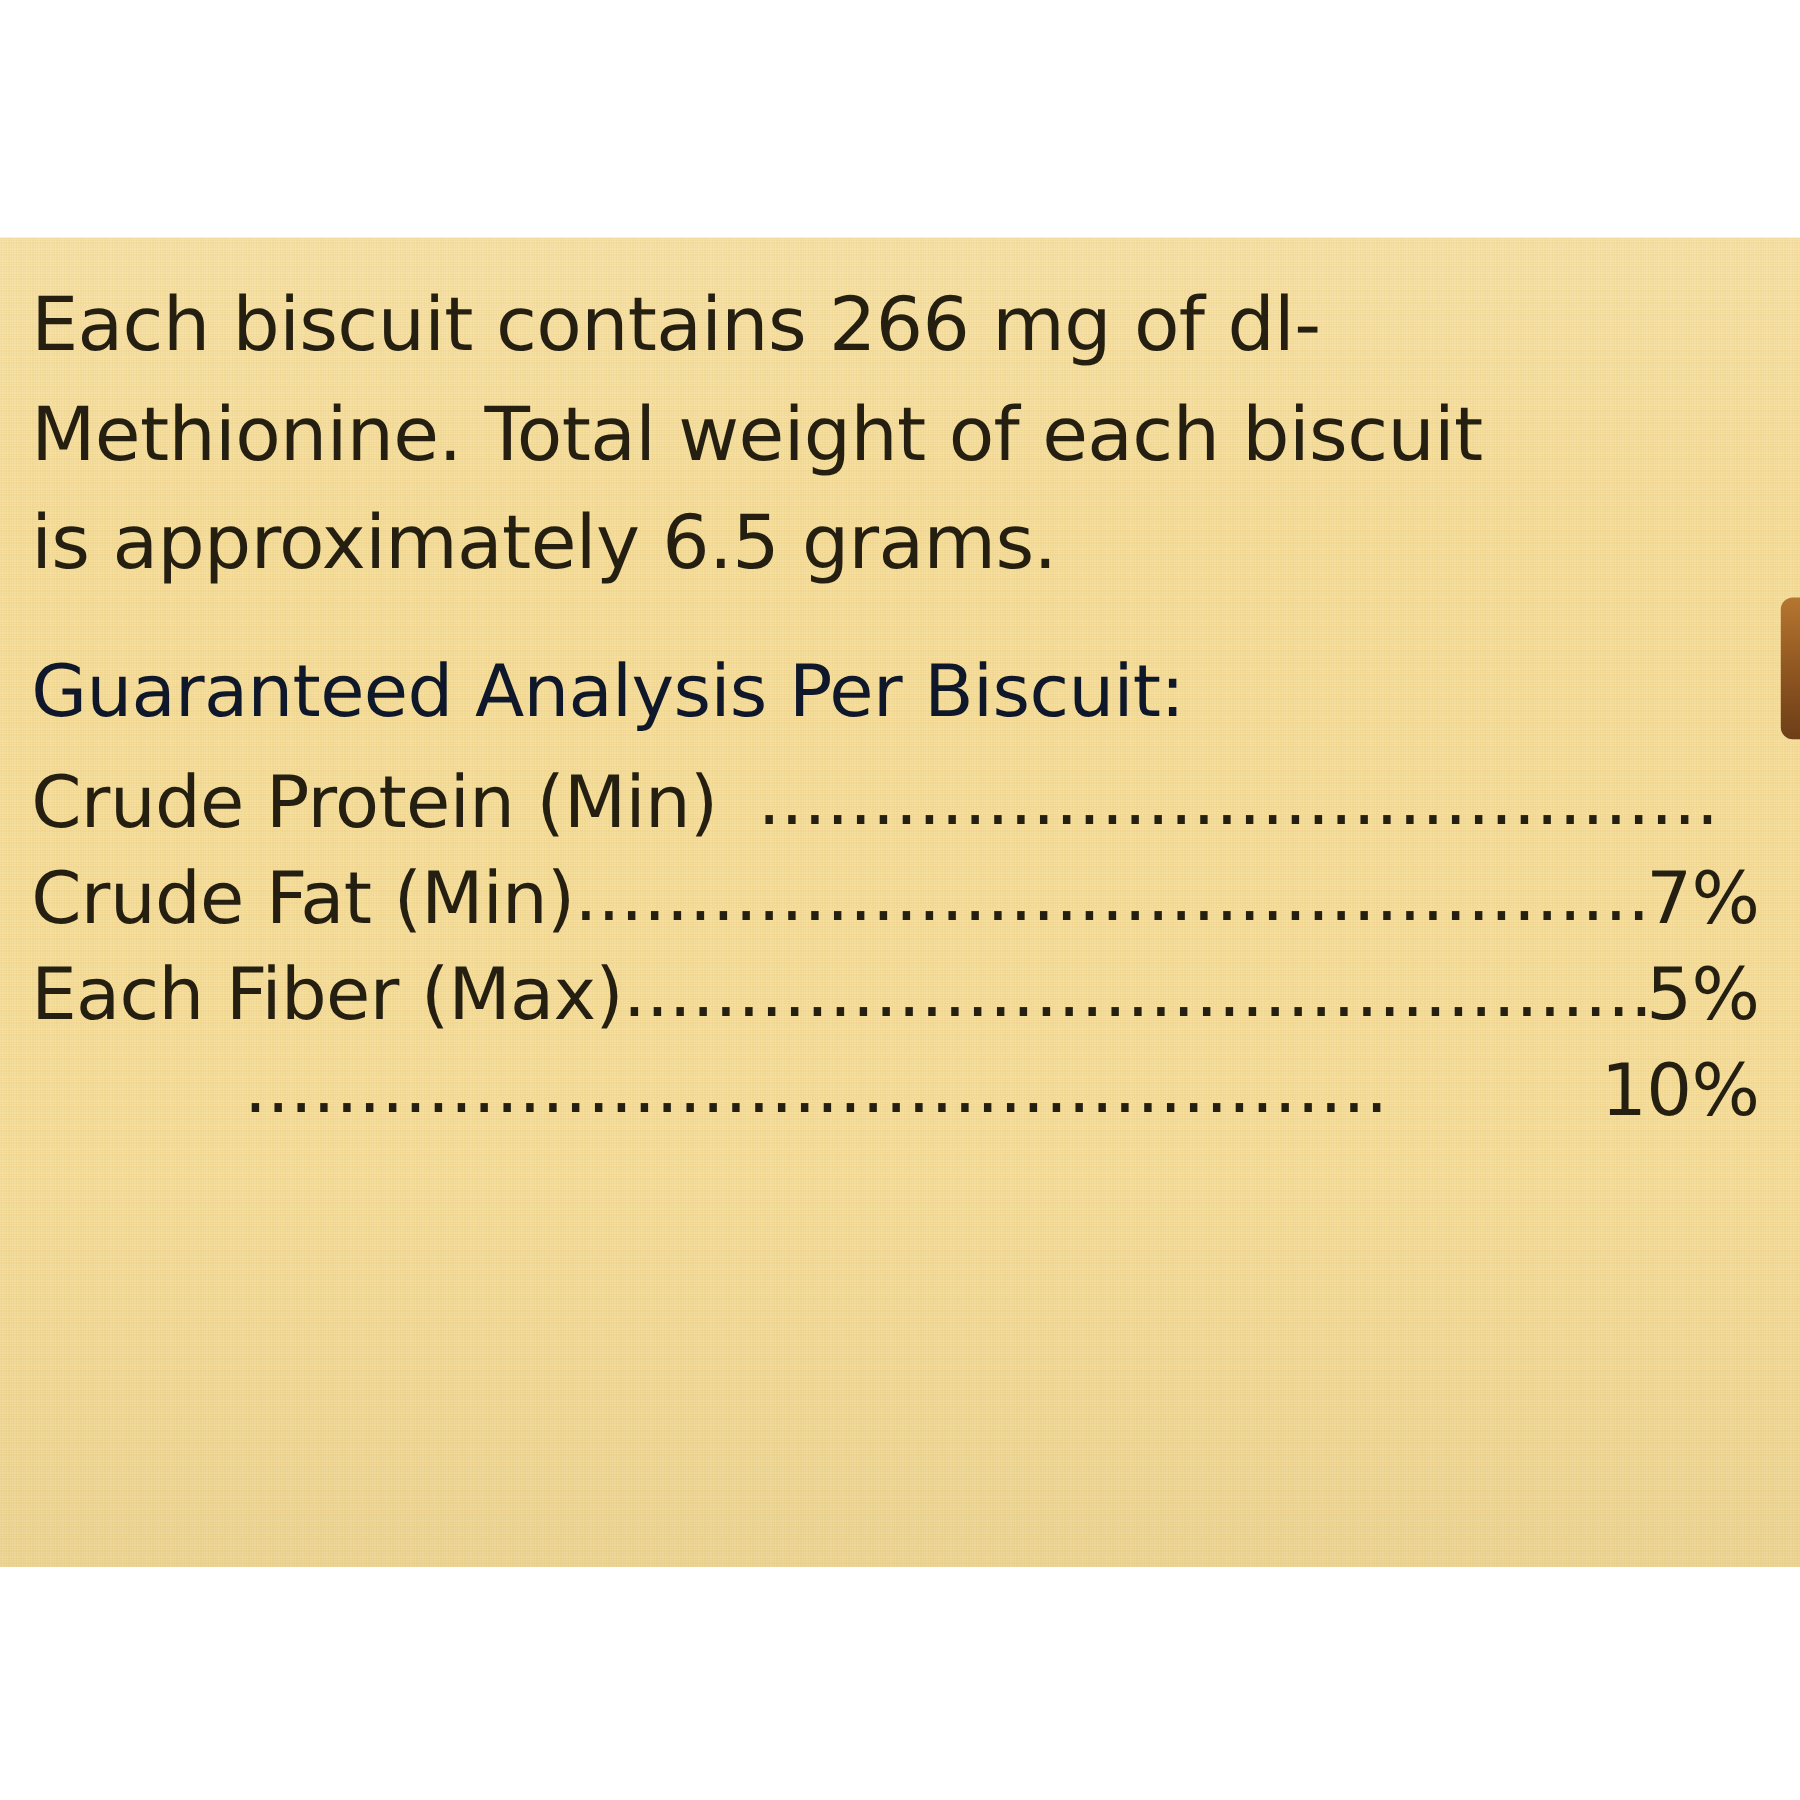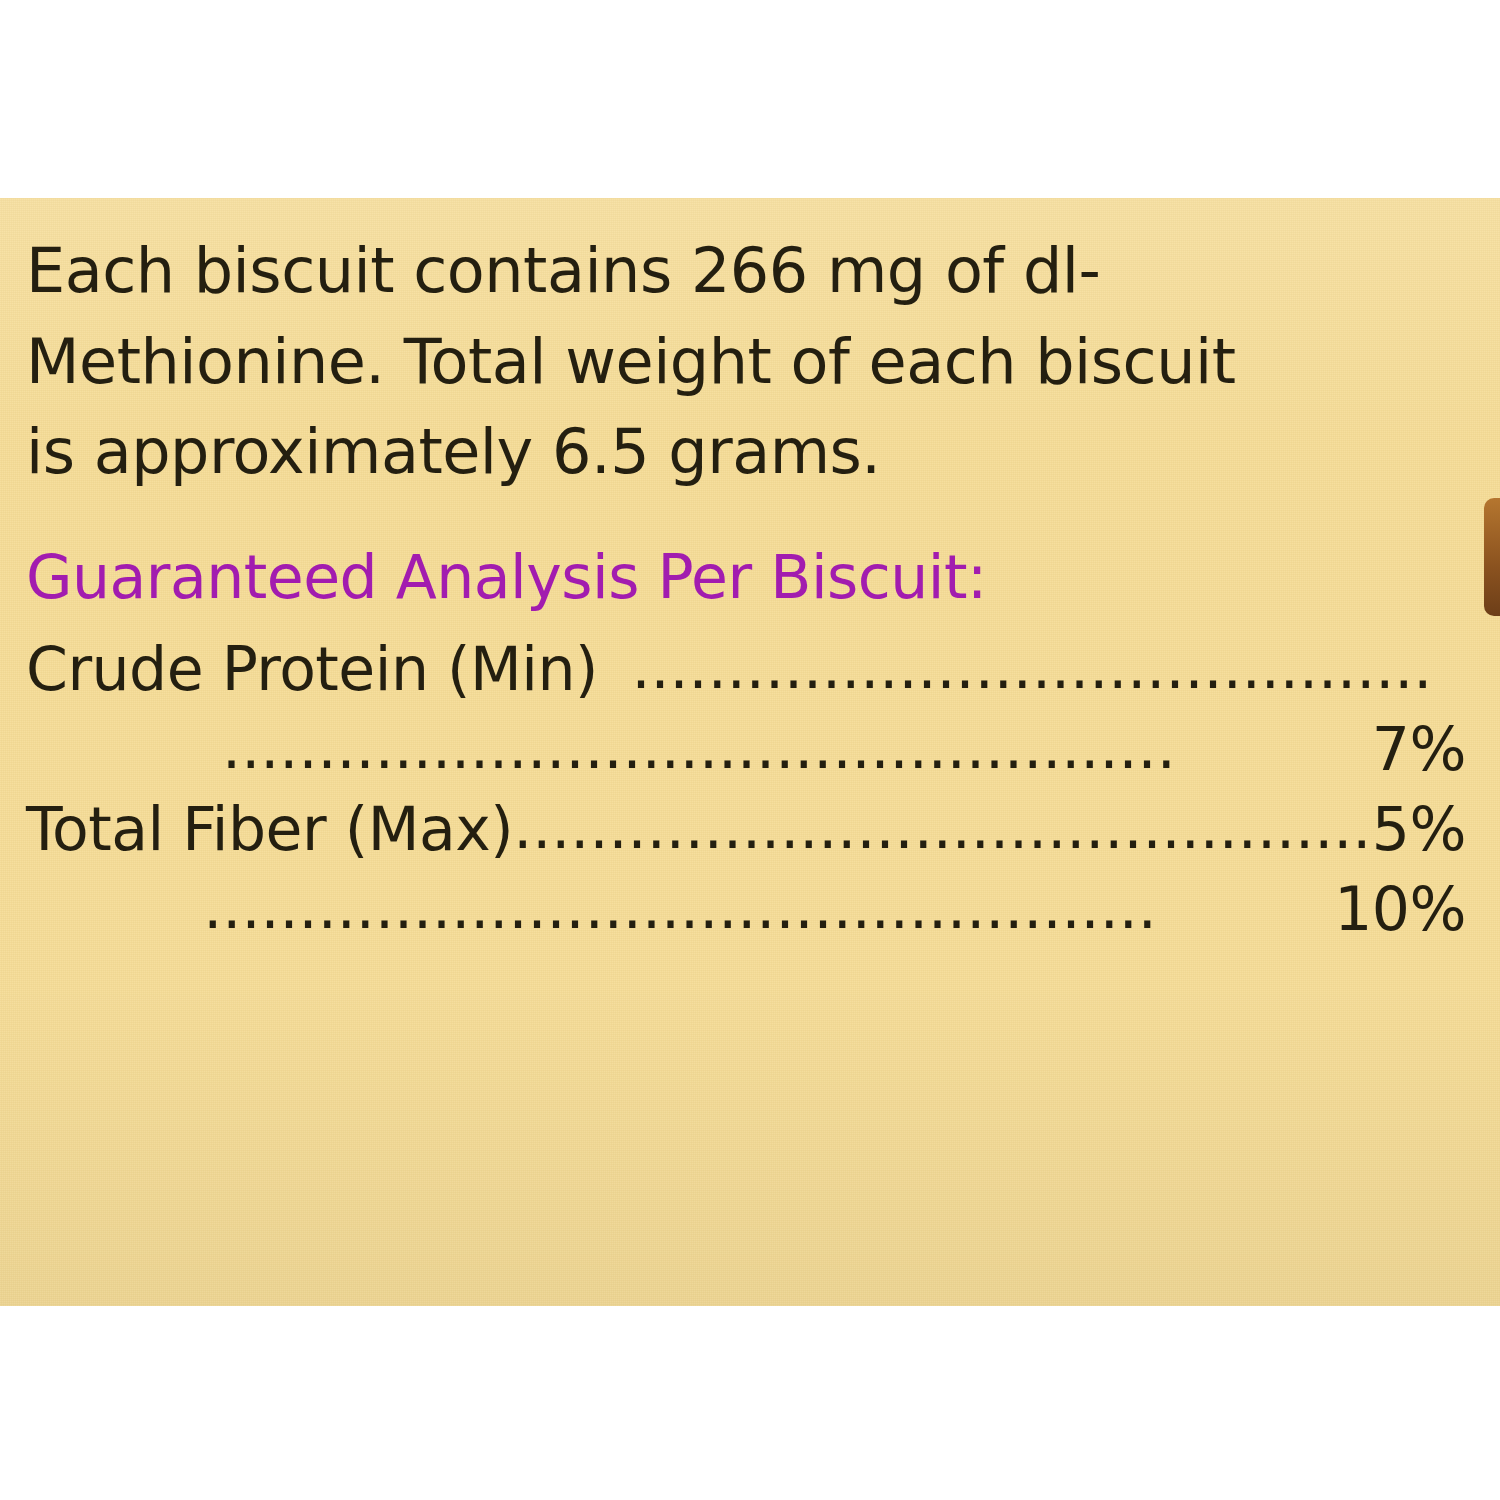--- a/index.html
+++ b/index.html
@@ -72,21 +72,21 @@
     color: #241f10;
     max-width: 1240px;
     margin: 0 0 44px 0;
     font-weight: 400;
   }
 
   .ga-heading {
     font-size: 60px;
     line-height: 1.18;
     letter-spacing: -0.5px;
-    color: #a21caf;
+    color: #0f172a;
     margin: 0 0 18px 0;
     font-weight: 400;
   }
 
   .ga-list {
     list-style: none;
     margin: 0;
     padding: 0;
   }
 
@@ -157,26 +157,27 @@
     <h2 class="ga-heading">Guaranteed Analysis Per Biscuit:</h2>
 
     <ul class="ga-list">
 
       <li class="ga-row">
         <span class="ga-name">Crude Protein (Min)</span>
         <span class="ga-dots">..........................................</span>
       </li>
 
       <li class="ga-row">
+        <span class="ga-name">Crude Fat  (Min)</span>
         <span class="ga-dots">..................................................</span>
         <span class="ga-value">7%</span>
       </li>
 
       <li class="ga-row">
-        <span class="ga-name">Total Fiber (Max)</span>
+        <span class="ga-name">Each Fiber (Max)</span>
         <span class="ga-dots">...............................................</span>
         <span class="ga-value">5%</span>
       </li>
 
       <li class="ga-row">
         <span class="ga-dots">..................................................</span>
         <span class="ga-value">10%</span>
       </li>
 
 

